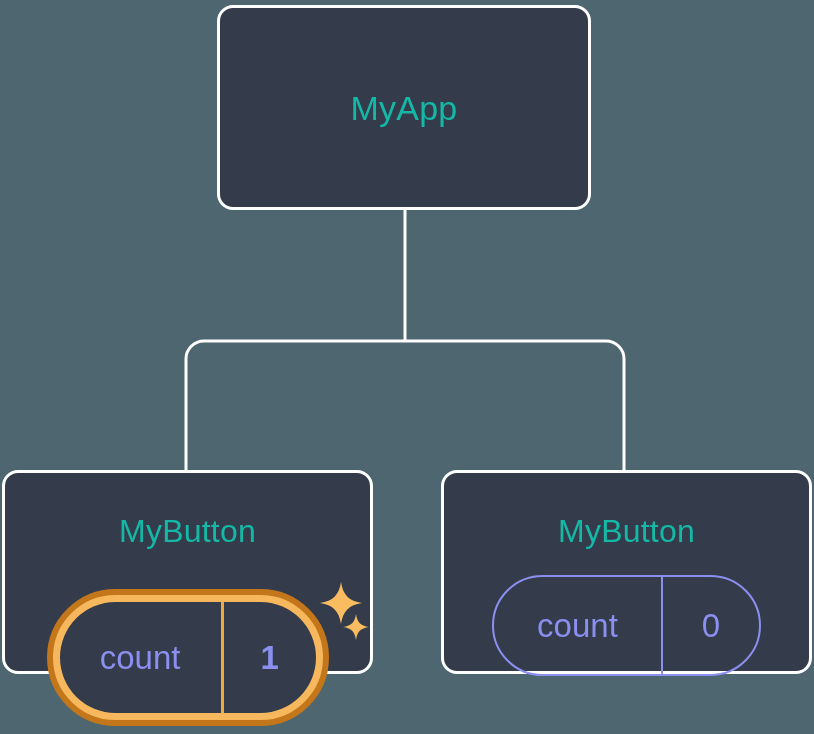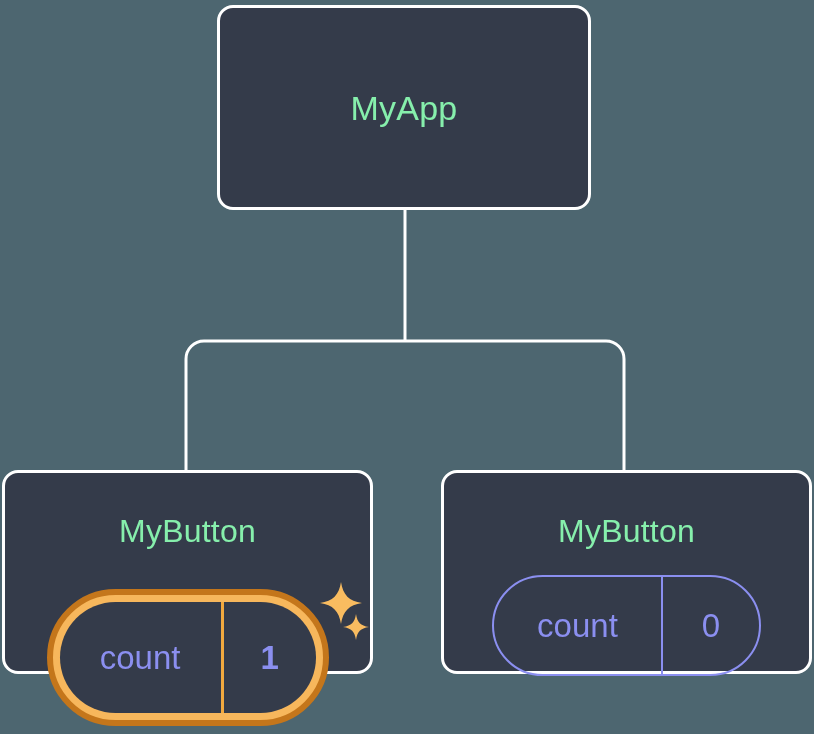--- a/index.html
+++ b/index.html
@@ -62,21 +62,21 @@
     left: 2px;
     width: 371px;
   }
 
   .node-child-right {
     left: 441px;
     width: 371px;
   }
 
   .node-title {
-    color: #86efac;
+    color: #14b8a6;
     font-size: 34px;
     font-weight: 400;
     letter-spacing: 0.2px;
     line-height: 1;
     white-space: nowrap;
   }
 
   .node-child .node-title {
     font-size: 32px;
   }

